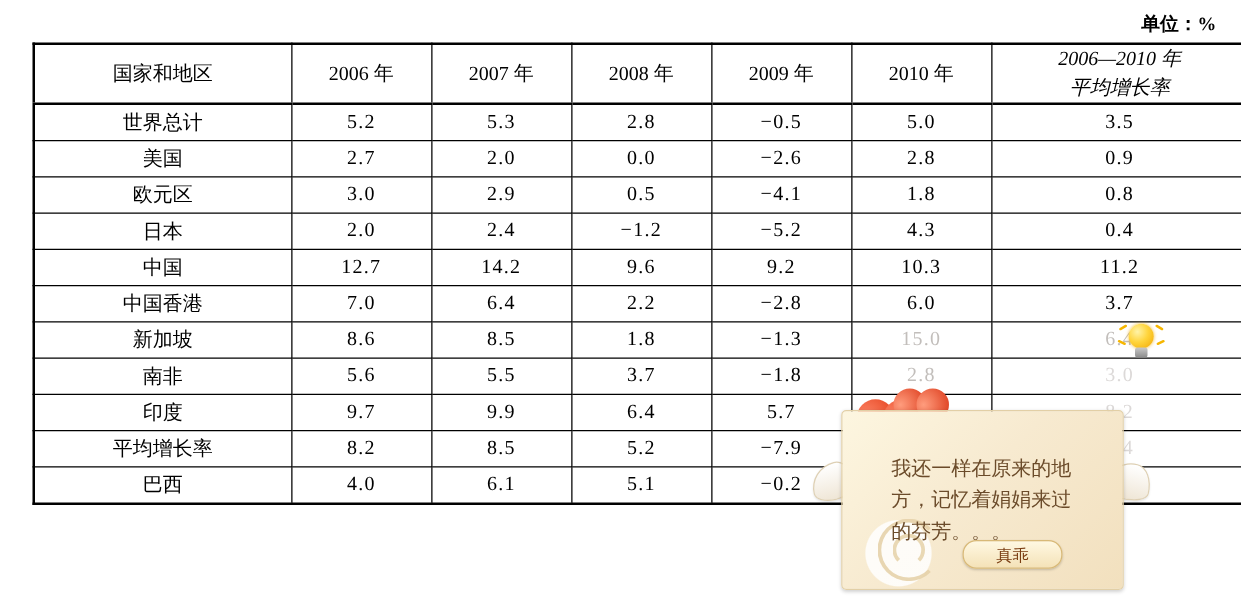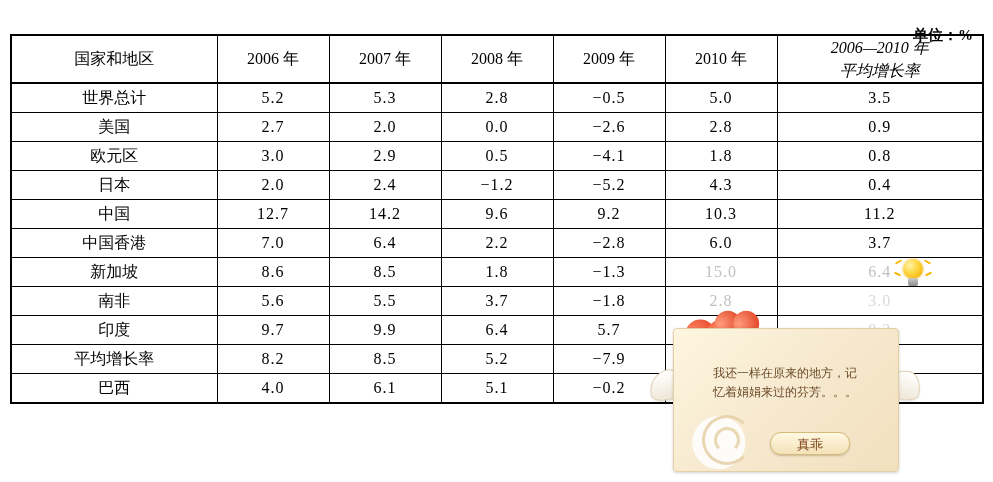--- a/index.html
+++ b/index.html
@@ -33,30 +33,30 @@
     font-weight: bold;
     letter-spacing: 0.5px;
     top: 2px;
   }
   .title-center .tnum {
     font-weight: bold;
   }
   .title-unit {
     position: absolute;
     right: 20px;
-    top: 20px;
+    top: 4px;
     font-size: 15px;
     font-weight: bold;
   }
 
   
   .table-wrap {
     position: absolute;
     top: 34px;
-    left: 10px;
+    left: 26px;
     width: 936px;
   }
   table.data {
     border-collapse: collapse;
     width: 972px;
     table-layout: fixed;
   }
   table.data th, table.data td {
     border: 1px solid #000000;
     text-align: center;
@@ -179,21 +179,21 @@
     border: 3px solid rgba(232,214,176,0.95);
     border-radius: 50%;
     border-bottom-color: transparent;
   }
   .scroll-text {
     position: absolute;
     left: 58px;
     top: 42px;
     width: 150px;
     font-family: "Liberation Sans", "DejaVu Sans", sans-serif;
-    font-size: 12px;
+    font-size: 16px;
     line-height: 1.55;
     color: #6b4b2a;
   }
   .wing {
     position: absolute;
     top: 48px;
     width: 34px;
     height: 28px;
     background: linear-gradient(#ffffff, #efe6d6);
     border: 1px solid #ded0b4;

